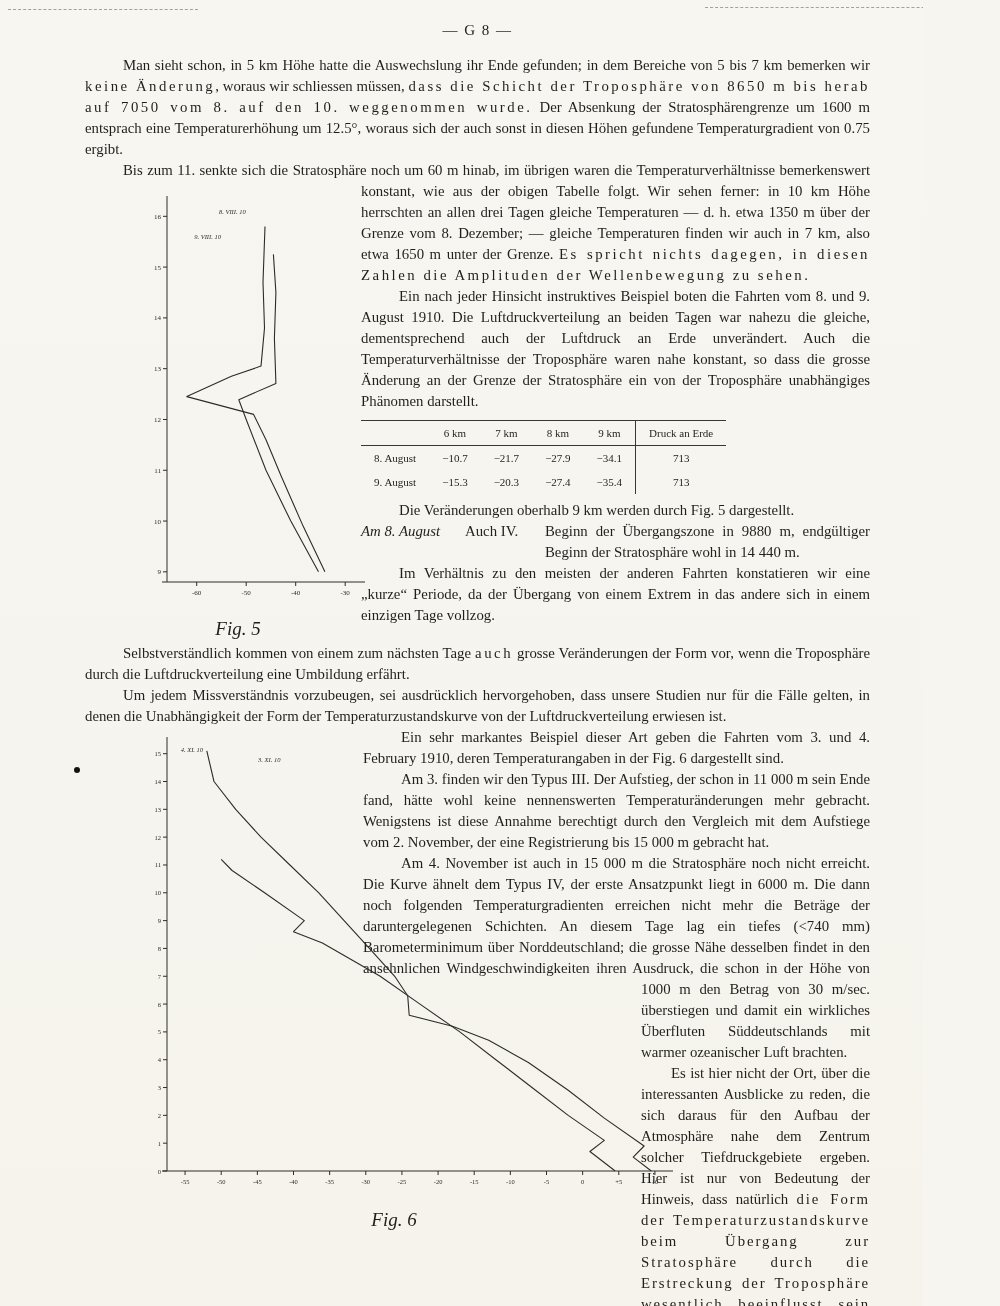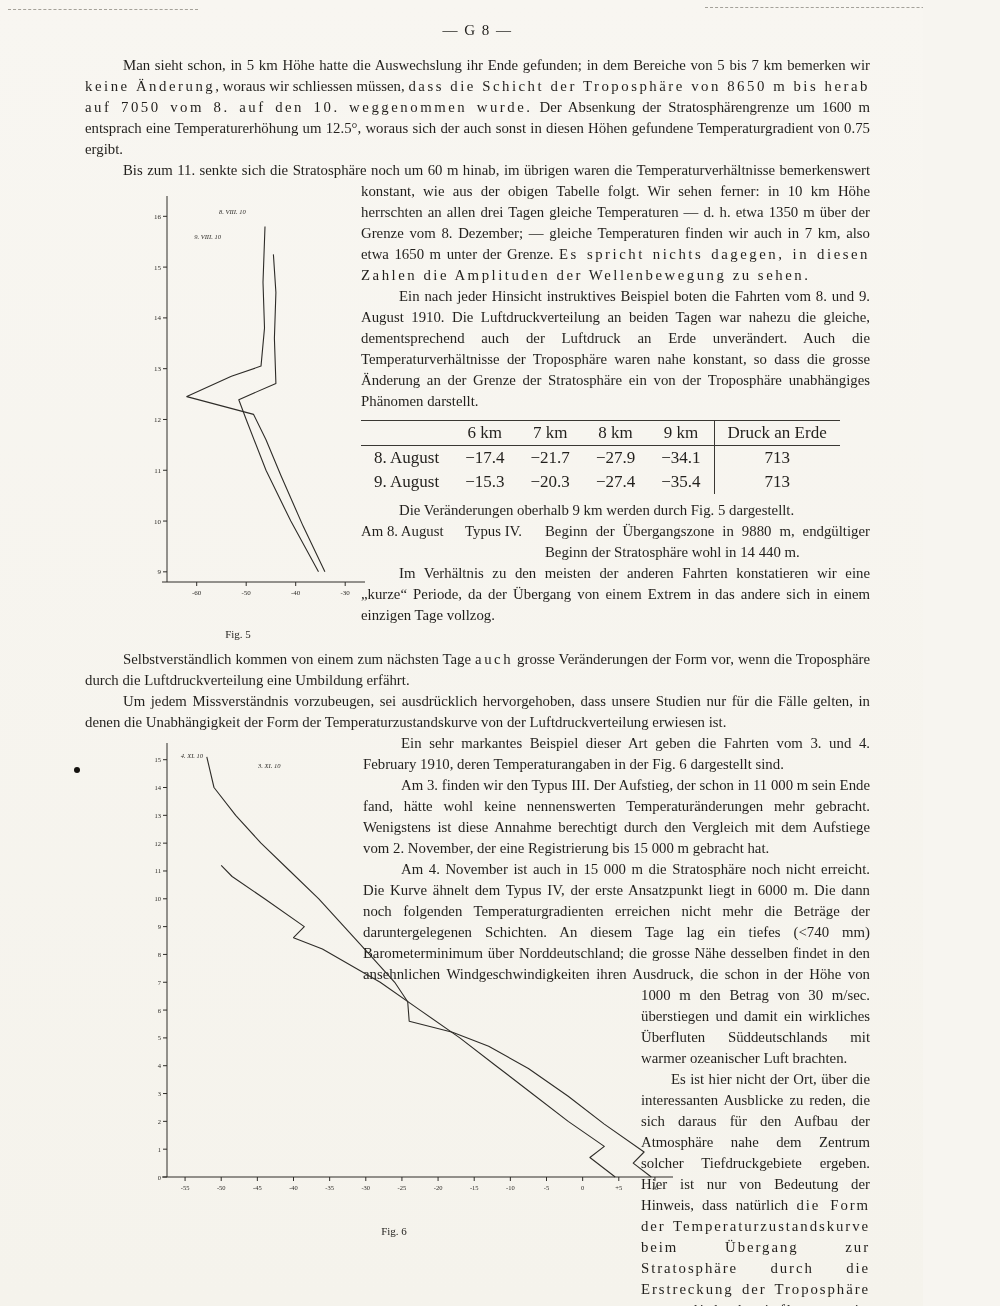--- a/index.html
+++ b/index.html
@@ -5,28 +5,28 @@
   html,body{margin:0;padding:0;background:#f7f5f0;}
   .page{position:relative;width:923px;height:1306px;overflow:hidden;box-sizing:border-box;
         background:linear-gradient(180deg,#f8f6f1 0%,#f5f3ec 100%);
         padding:22px 53px 0 85px;
         font-family:"Liberation Serif","DejaVu Serif",serif;color:#211f1c;}
   .page-header{text-align:center;font-size:15px;letter-spacing:1.5px;margin-bottom:16px;}
   .para{font-size:14.8px;line-height:21px;text-align:justify;text-indent:38px;margin:0;}
   .sp{letter-spacing:0.17em;}
   .p11 .sp{letter-spacing:0.13em;}
   .fig5-float{float:left;width:232px;margin:3px 26px 4px 18px;}
-  .fig-caption{text-align:center;font-size:11px;margin-top:10px;}
-  .data-table{border-collapse:collapse;margin:8px 0 6px 4px;font-size:17px;line-height:20px;}
+  .fig-caption{text-align:center;font-size:19px;font-style:italic;margin-top:4px;}
+  .data-table{border-collapse:collapse;margin:8px 0 6px 4px;font-size:11px;line-height:20px;}
   .data-table th{font-weight:normal;padding:2px 13px;border-top:1px solid #3a3833;border-bottom:1px solid #3a3833;text-align:center;}
   .data-table td{padding:2px 13px;text-align:center;}
   .data-table .rowlabel{text-align:center;}
   .data-table .rule-left{border-left:1px solid #3a3833;}
   .am-row{display:flex;font-size:14.8px;line-height:21px;margin-left:2px;}
-  .am-label{flex:0 0 104px;}
+  .am-label{flex:0 0 104px;font-style:italic;}
   .am-typus{flex:0 0 80px;}
   .am-text{flex:1;text-align:justify;}
   .clearfix{clear:both;height:0;}
   .fig6-anchor{float:left;width:260px;height:268px;position:relative;margin-right:18px;}
   .fig6-canvas{position:absolute;left:16px;top:-2px;width:548px;}
   .fig6-spacer{float:left;clear:left;width:546px;height:222px;margin-right:10px;}
   .p11{margin-left:556px;text-indent:30px;}
   svg text{font-family:"Liberation Serif","DejaVu Serif",serif;}
   .artifact{position:absolute;background:#14120f;}
   .dashes{position:absolute;height:0;border-top:1px dashed rgba(80,75,65,.5);}
@@ -94,42 +94,42 @@
           <th>6 km</th>
           <th>7 km</th>
           <th>8 km</th>
           <th>9 km</th>
           <th class="rule-left">Druck an Erde</th>
         </tr>
       </thead>
       <tbody>
         <tr>
           <td class="rowlabel">8. August</td>
-          <td>−17.4</td>
+          <td>−10.7</td>
           <td>−21.7</td>
           <td>−27.9</td>
           <td>−34.1</td>
           <td class="rule-left">713</td>
         </tr>
         <tr>
           <td class="rowlabel">9. August</td>
           <td>−15.3</td>
           <td>−20.3</td>
           <td>−27.4</td>
           <td>−35.4</td>
           <td class="rule-left">713</td>
         </tr>
       </tbody>
     </table>
 
     <div class="para">Die Veränderungen oberhalb 9 km werden durch Fig. 5 dargestellt.</div>
 
     <div class="am-row">
       <span class="am-label">Am 8. August</span>
-      <span class="am-typus">Typus IV.</span>
+      <span class="am-typus">Auch IV.</span>
       <span class="am-text">Beginn der Übergangszone in 9880 m, endgültiger Beginn der Stratosphäre wohl in 14 440 m.</span>
     </div>
 
     <div class="para">Im Verhältnis zu den meisten der anderen Fahrten konstatieren wir eine „kurze“ Periode, da der Übergang von einem Extrem in das andere sich in einem einzigen Tage vollzog.</div>
 
     <div class="clearfix"></div>
 
     <div class="para">
       <span>Selbstverständlich kommen von einem zum nächsten Tage </span><span class="sp">auch</span><span> grosse Veränderungen der Form vor, wenn die Troposphäre durch die Luftdruckverteilung eine Umbildung erfährt.</span>
     </div>

